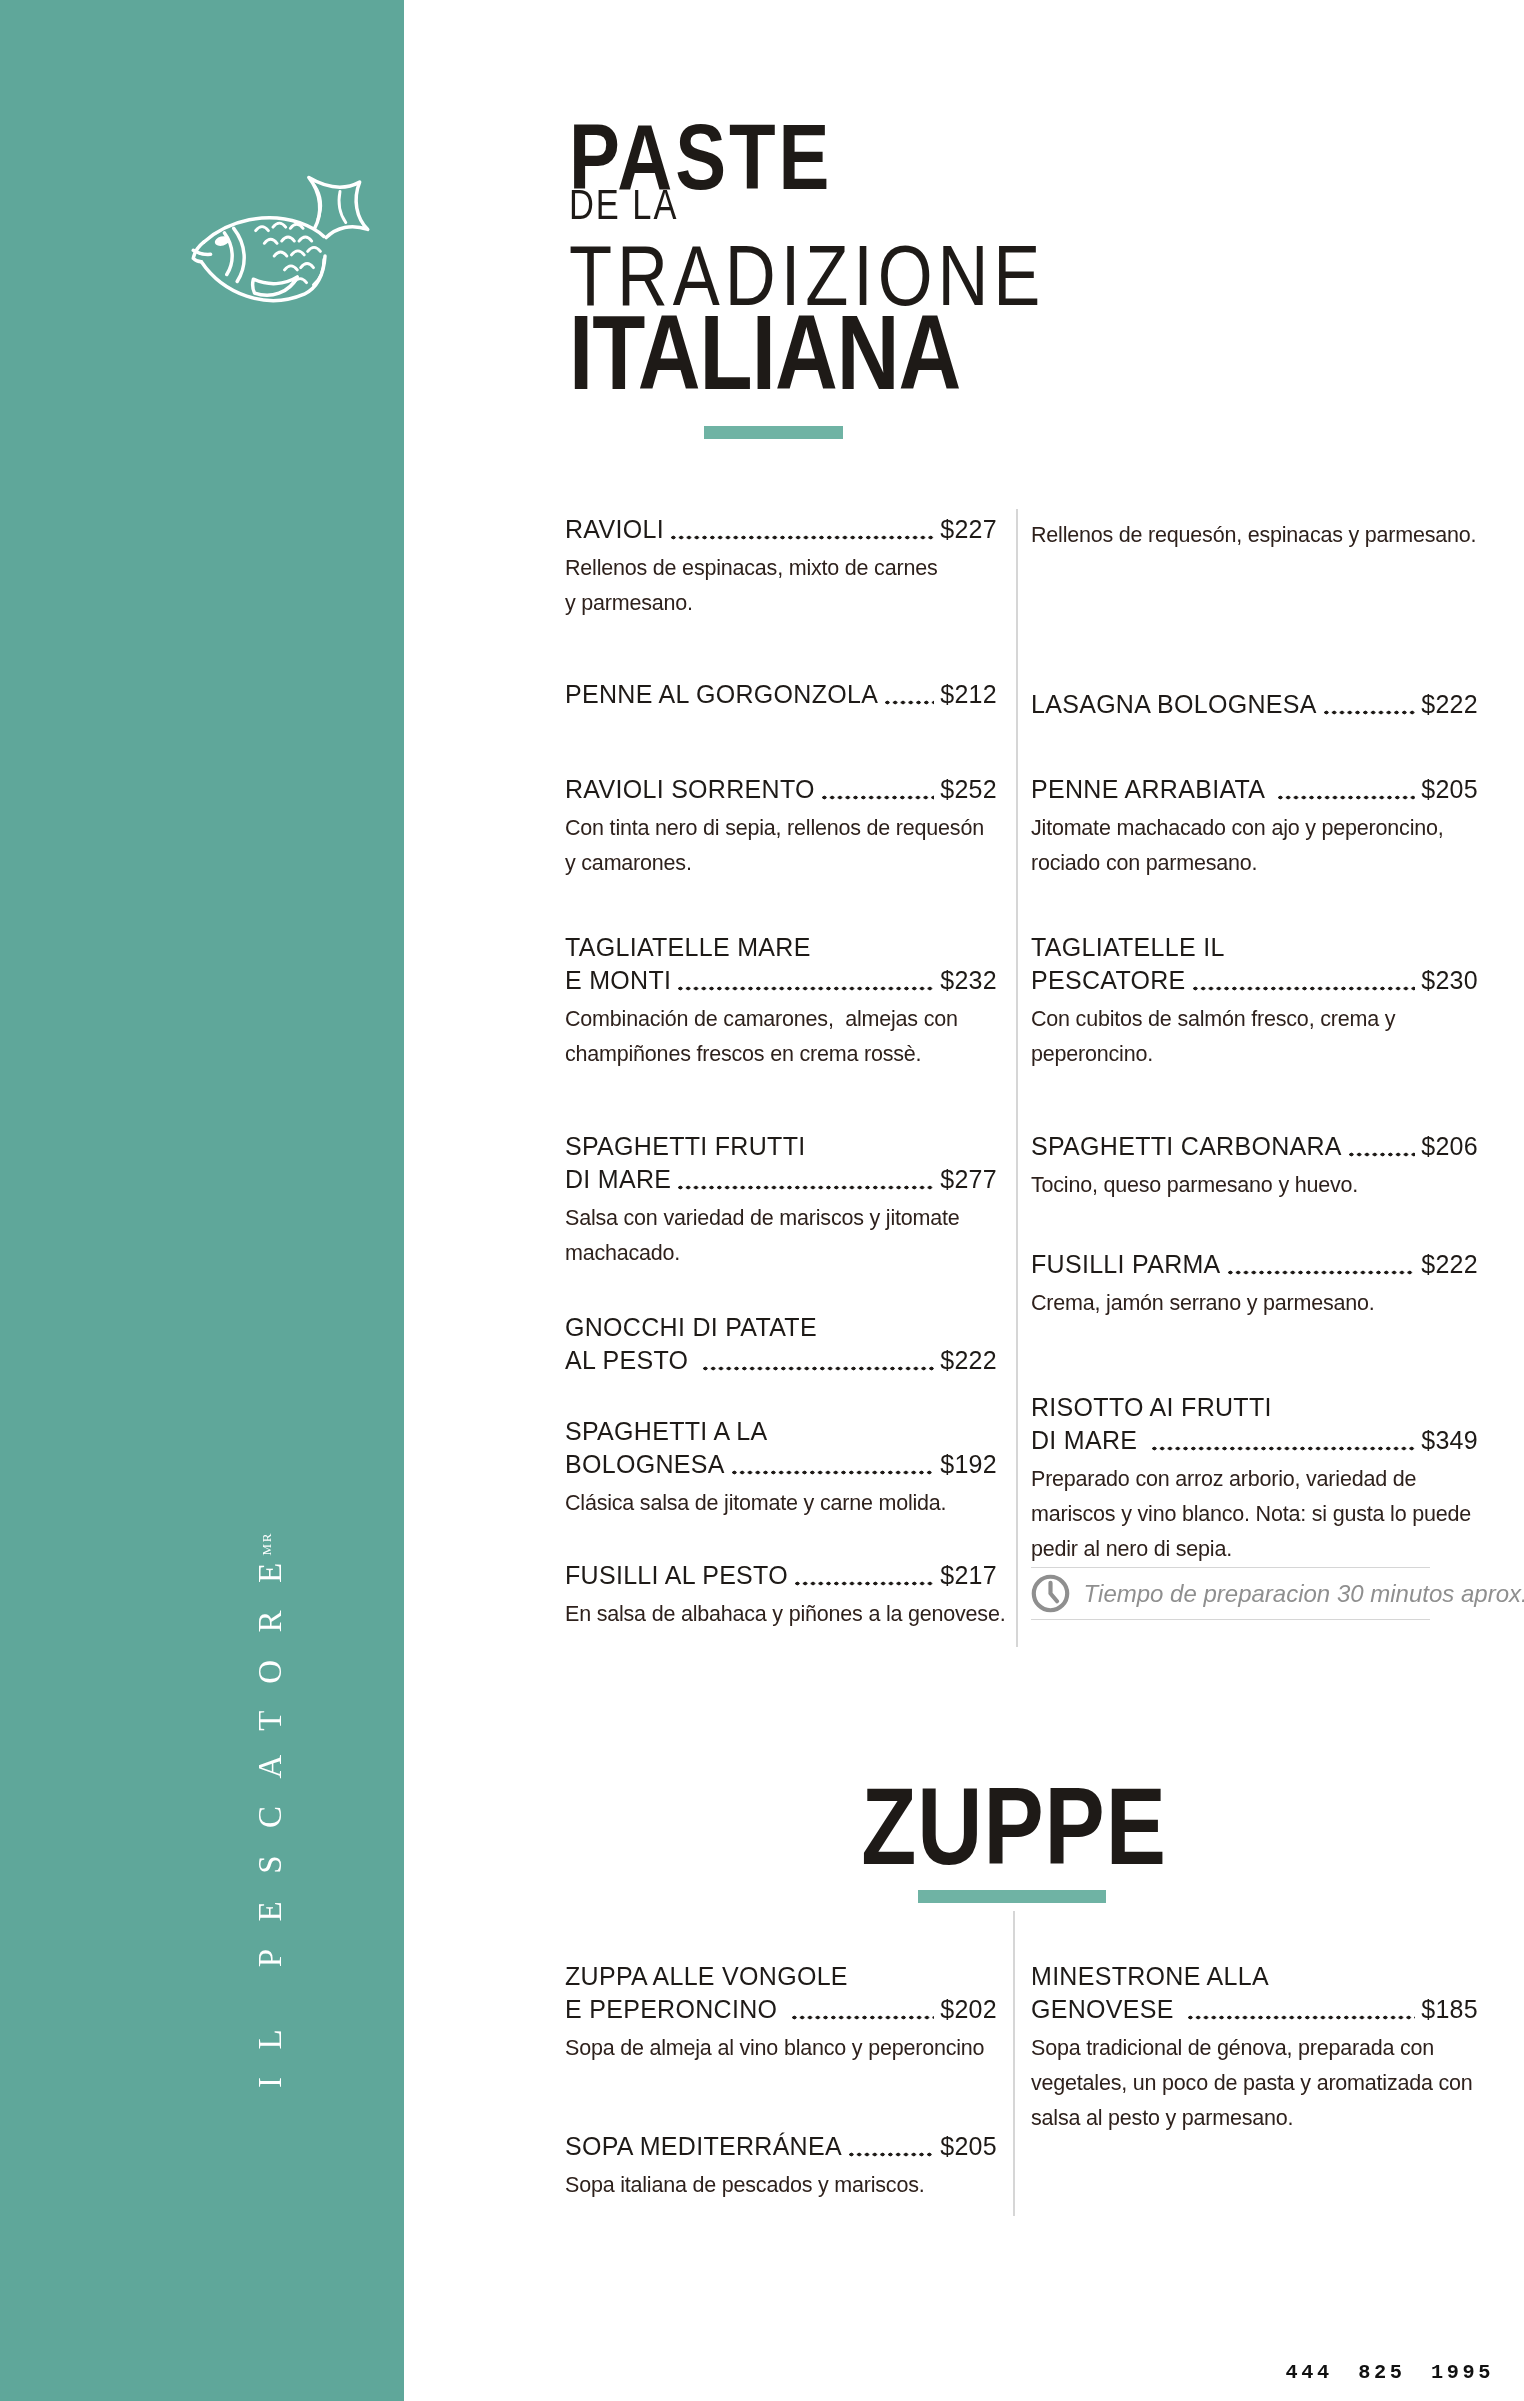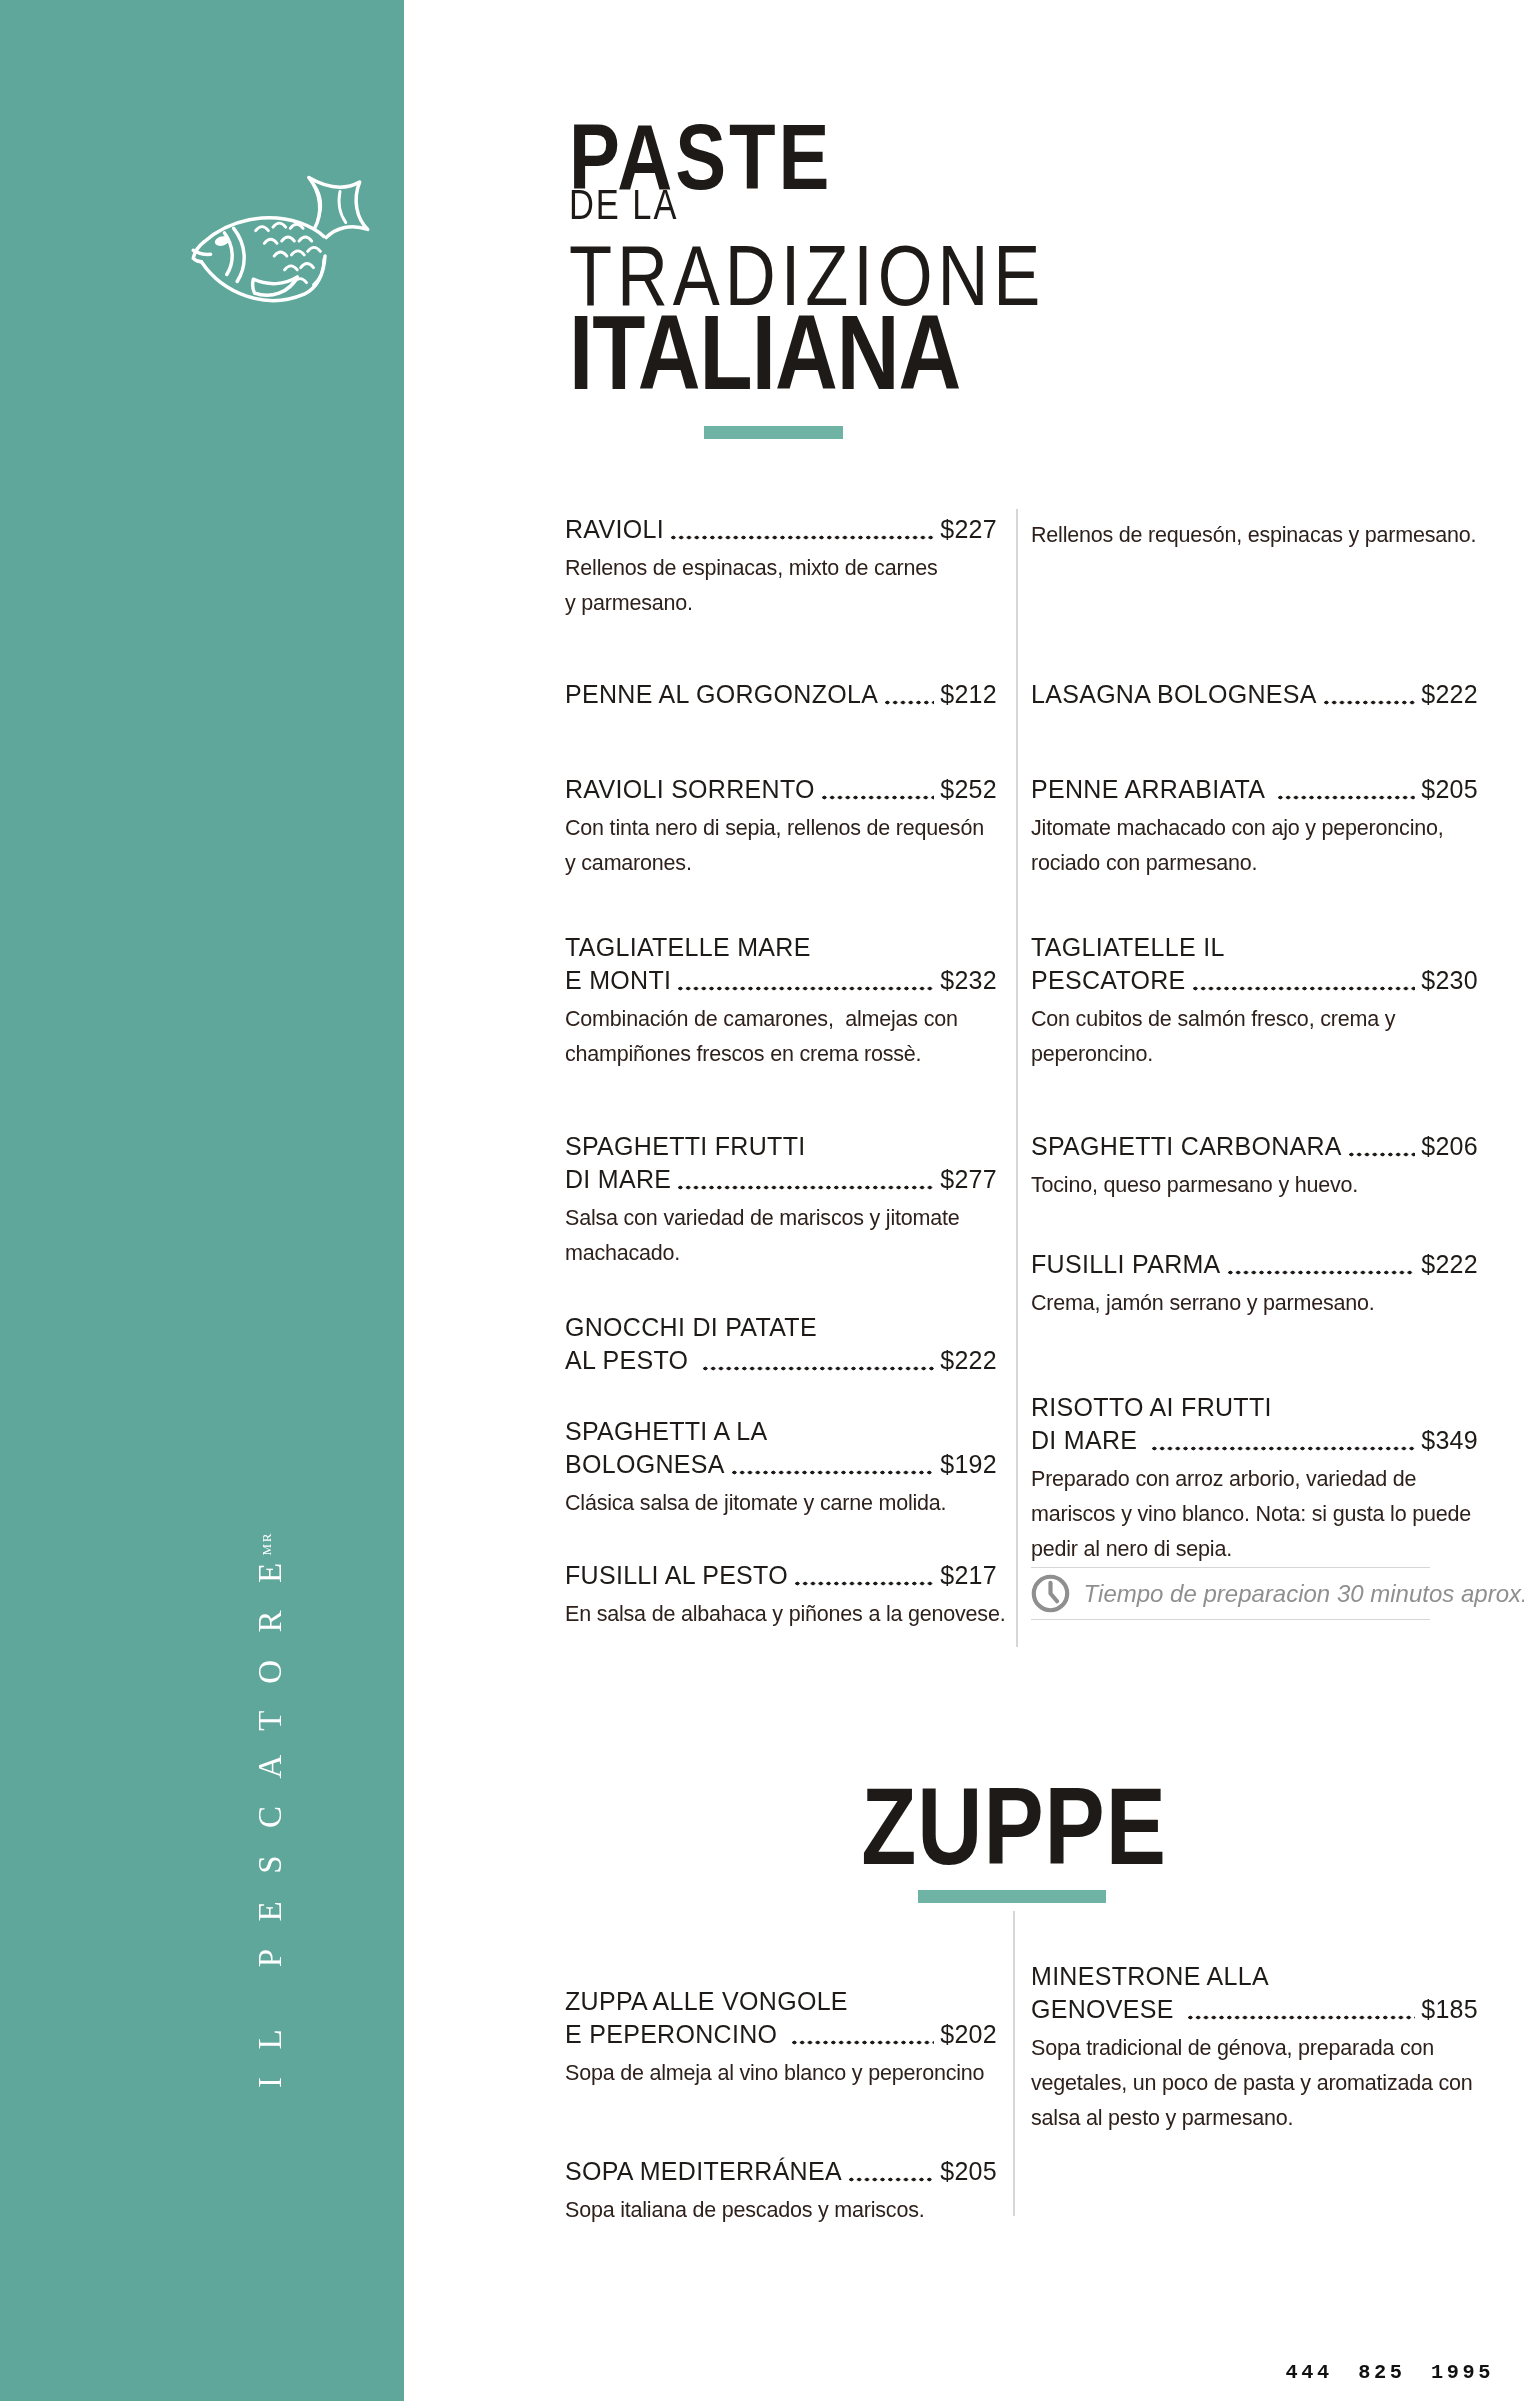--- a/index.html
+++ b/index.html
@@ -26,39 +26,39 @@
   #bar1{left:704px;top:426px;width:139px;height:12.6px;}
   #zt{position:absolute;left:718px;top:1771px;width:592px;text-align:center;line-height:1;
       font-size:110px;font-weight:800;letter-spacing:1.2px;color:var(--ink);
       transform:scaleX(0.82);transform-origin:50% 0;white-space:pre;}
   #bar2{left:918px;top:1890px;width:188px;height:13px;}
 
   
   .col{position:absolute;}
   #paste-left {left:565px; top:508px; width:432px; height:1139px;}
   #paste-right{left:1031px;top:508px; width:447px; height:1139px;}
-  #zuppe-left {left:565px; top:1960px;width:432px; height:311px;margin-top:25px;}
+  #zuppe-left {left:565px; top:1960px;width:432px; height:311px;}
   #zuppe-right{left:1031px;top:1960px;width:447px; height:311px;}
   .vdiv{position:absolute;width:1.8px;background:var(--rule_gray);}
   #div1{left:1016px;top:509px;height:1138px;}
   #div2{left:1013px;top:1911px;height:305px;}
 
   
   .mi{position:absolute;left:0;right:0;}
   .nm-line,.nm,.price{font-weight:400;font-size:25px;line-height:33px;color:var(--ink);
       letter-spacing:0.3px;white-space:pre;}
   .name-row{display:flex;align-items:flex-end;}
   .leader{flex:1;height:5.4px;margin:0 6px 6px 7.2px;
       background-image:radial-gradient(circle at 2.4px 2.7px,var(--ink) 1.9px,transparent 2.3px);
       background-size:7.8px 5.4px;background-repeat:repeat-x;}
   .desc{margin-top:4.8px;font-size:21.5px;line-height:35px;letter-spacing:-0.2px;
       color:var(--description_ink);white-space:pre;}
 
   #paste-left  .mi:nth-child(1){top:5.4px}    #paste-right .mi:nth-child(1){top:5.4px}
-  #paste-left  .mi:nth-child(2){top:170px}  #paste-right .mi:nth-child(2){top:170px}
+  #paste-left  .mi:nth-child(2){top:170px}  #paste-right .mi:nth-child(2){top:180px}
   #paste-left  .mi:nth-child(3){top:265px}  #paste-right .mi:nth-child(3){top:265px}
   #paste-left  .mi:nth-child(4){top:423px}  #paste-right .mi:nth-child(4){top:423px}
   #paste-left  .mi:nth-child(5){top:622px} #paste-right .mi:nth-child(5){top:622px}
   #paste-left  .mi:nth-child(6){top:803px} #paste-right .mi:nth-child(6){top:740px}
   #paste-left  .mi:nth-child(7){top:907px} #paste-right .mi:nth-child(7){top:883px}
   #paste-left  .mi:nth-child(8){top:1051px} #paste-right .mi:nth-child(8){top:1059px}
   #zuppe-left  .mi:nth-child(1){top:0}      #zuppe-right .mi:nth-child(1){top:0}
   #zuppe-left  .mi:nth-child(2){top:170px}
 
   

